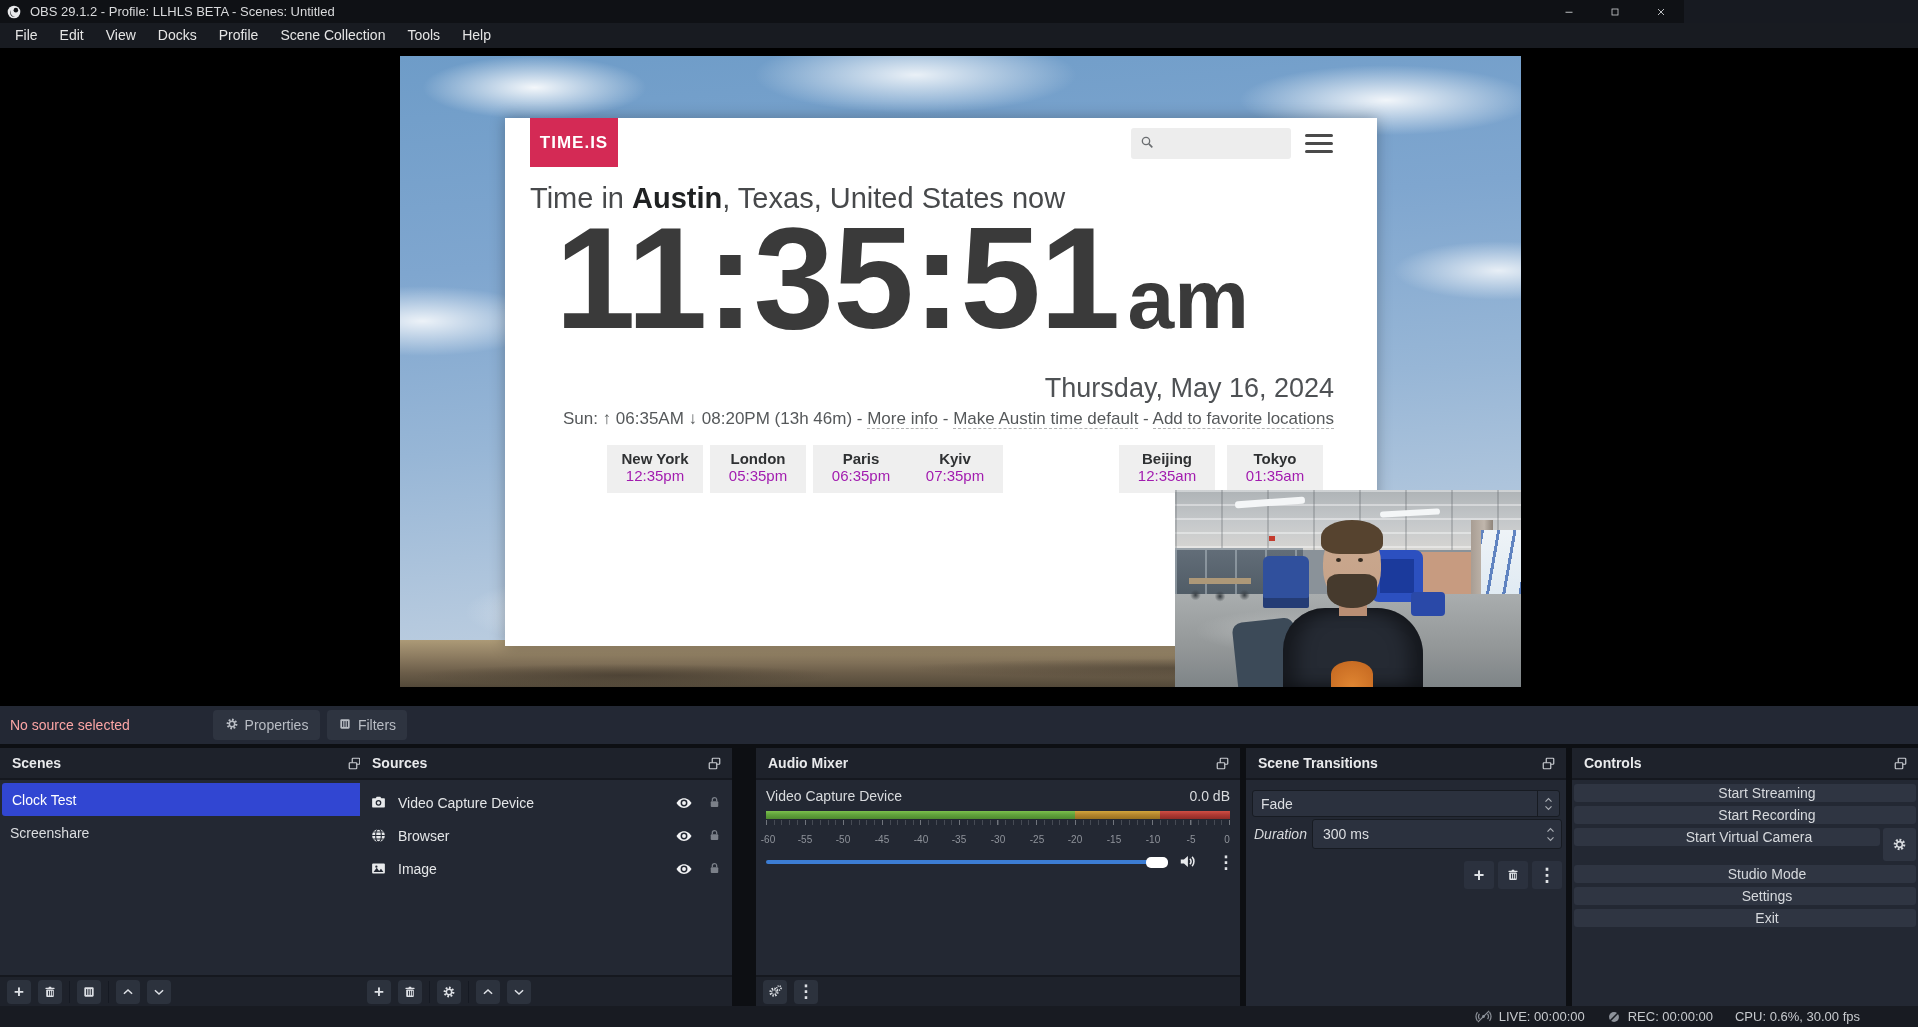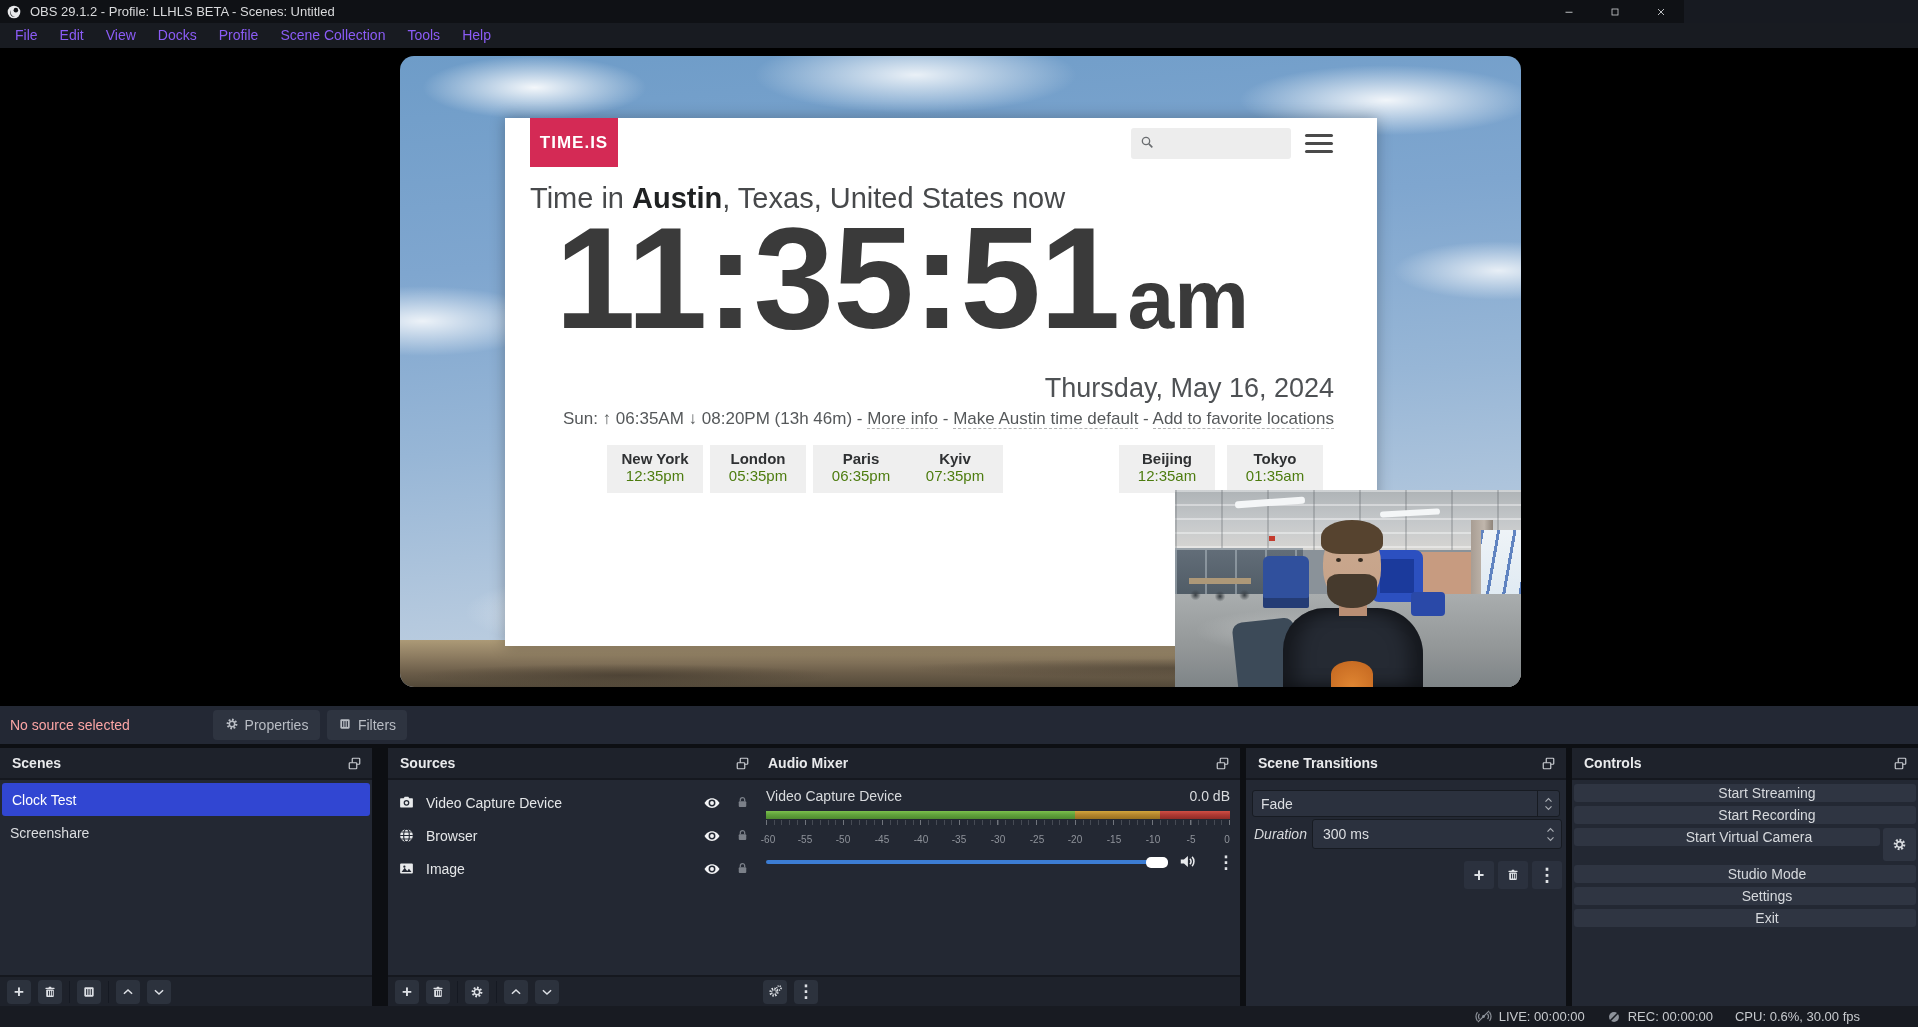--- a/index.html
+++ b/index.html
@@ -7,26 +7,26 @@
   #app { position:relative; width:1918px; height:1027px; }
 
   
   #titlebar { position:absolute; left:0; top:0; width:1684px; height:23px; background:#0f1115; display:flex; align-items:center; color:#d9dadc; font-size:13px; }
   #titlebar .logo { margin:0 8px 0 6px; display:flex; }
   #winbtns { position:absolute; right:0; top:0; height:23px; display:flex; }
   .winbtn { width:46px; height:23px; display:flex; align-items:center; justify-content:center; color:#cfd1d4; }
 
   
   #menubar { position:absolute; left:0; top:23px; width:1918px; height:25px; background:#181b21; display:flex; align-items:center; padding-left:4px; }
-  .menu-item { color:#8b5cf6; font-size:14px; padding:0 11px; line-height:25px; }
+  .menu-item { color:#e5e5e5; font-size:14px; padding:0 11px; line-height:25px; }
 
   
   #stage { position:absolute; left:0; top:48px; width:1918px; height:658px; background:#000; }
   #preview { position:absolute; left:400px; top:8px; width:1121px; height:631px; overflow:hidden;
-    background:linear-gradient(175deg,#6e9cc8 0%,#7fa6cf 30%,#97b6d6 55%,#b5c9de 78%,#ccd8e3 100%);border-radius:14px; }
+    background:linear-gradient(175deg,#6e9cc8 0%,#7fa6cf 30%,#97b6d6 55%,#b5c9de 78%,#ccd8e3 100%); }
   #clouds { position:absolute; inset:0;
     background-image:
       radial-gradient(ellipse 160px 45px at 12% 5%, rgba(255,255,255,.92), transparent 70%),
       radial-gradient(ellipse 230px 55px at 46% 3%, rgba(255,255,255,.85), transparent 70%),
       radial-gradient(ellipse 210px 50px at 88% 7%, rgba(255,255,255,.9), transparent 70%),
       radial-gradient(ellipse 150px 42px at 98% 34%, rgba(255,255,255,.8), transparent 70%),
       radial-gradient(ellipse 180px 50px at 2% 42%, rgba(255,255,255,.85), transparent 70%),
       radial-gradient(ellipse 260px 60px at 22% 88%, rgba(250,250,250,.9), transparent 70%),
       radial-gradient(ellipse 240px 55px at 78% 89%, rgba(250,250,250,.85), transparent 70%); }
   #desert { position:absolute; left:0; right:0; bottom:0; height:47px;
@@ -44,21 +44,21 @@
   #ti-heading { position:absolute; left:25px; top:64px; font-size:29px; color:#47494b; white-space:nowrap; }
   #ti-heading .city { font-weight:bold; color:#1f2122; }
   #ti-clock { position:absolute; left:50px; top:88px; display:flex; align-items:baseline; color:#3a3a3a; white-space:nowrap; }
   #ti-time { font-size:145px; font-weight:bold; line-height:1; letter-spacing:-1px; }
   #ti-ampm { font-size:84px; font-weight:bold; line-height:1; margin-left:8px; }
   #ti-date { position:absolute; right:43px; top:255px; font-size:27px; color:#4e5154; }
   #ti-sun { position:absolute; right:43px; top:291px; font-size:17px; color:#55585a; white-space:nowrap; }
   #ti-sun .tlink { border-bottom:1px dashed #b3b3b3; }
   .cbox { position:absolute; top:327px; width:96px; height:48px; background:#efefef; text-align:center; }
   .cbox .cn { font-size:15px; font-weight:bold; color:#2f3133; margin-top:5px; }
-  .cbox .ct { font-size:15px; color:#4d7c0f; }
+  .cbox .ct { font-size:15px; color:#a21caf; }
 
   
   #webcam { position:absolute; left:775px; top:434px; width:346px; height:197px; overflow:hidden; background:#9aa0a4; }
   .wc-ceil { position:absolute; left:0; top:0; width:346px; height:60px;
     background-image:repeating-linear-gradient(90deg, rgba(90,95,100,.28) 0 2px, transparent 2px 46px),
       repeating-linear-gradient(180deg, rgba(255,255,255,.4) 0 2px, transparent 2px 14px),
       linear-gradient(180deg,#aeb3b6,#c6c9cb 55%,#d6d5d2); }
   .wc-light { position:absolute; background:#f4f6f7; border-radius:3px; }
   .l1 { left:60px; top:9px; width:70px; height:7px; transform:rotate(-4deg); }
   .l2 { left:205px; top:20px; width:60px; height:6px; transform:rotate(-3deg); }
@@ -356,21 +356,21 @@
             </svg>
           </span>
         <span class="tbtn">
             <svg width="14" height="14" viewBox="0 0 24 24">
               <path d="M5 9l7 6.5L19 9" fill="none" stroke="currentColor" stroke-width="2.6"></path>
             </svg>
           </span>
       </div>
     </div>
 
-    <div class="panel" style="left:388px;width:372px">
+    <div class="panel" style="left:360px;width:372px">
       <div class="p-header">
         <span class="p-title">Sources</span>
         <span class="popout">
             <svg width="15" height="15" viewBox="0 0 20 20">
               <rect x="7" y="3" width="10" height="8" rx="1" fill="none" stroke="currentColor" stroke-width="1.6"></rect>
               <rect x="3" y="9" width="10" height="8" rx="1" fill="#1e222b" stroke="currentColor" stroke-width="1.6"></rect>
             </svg>
           </span>
       </div>
       <div class="p-body" style="padding-top:6px">

